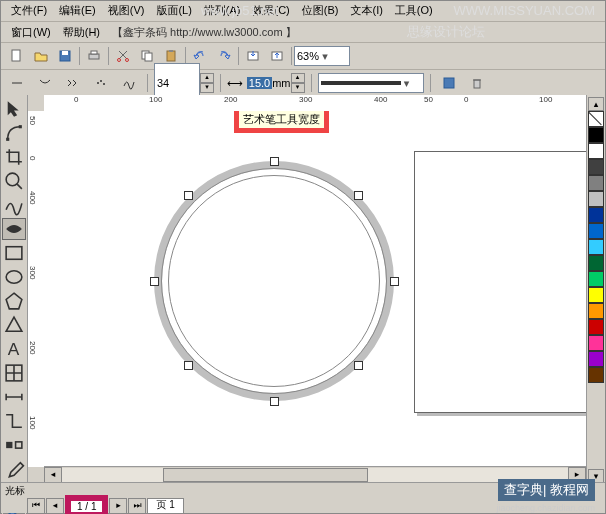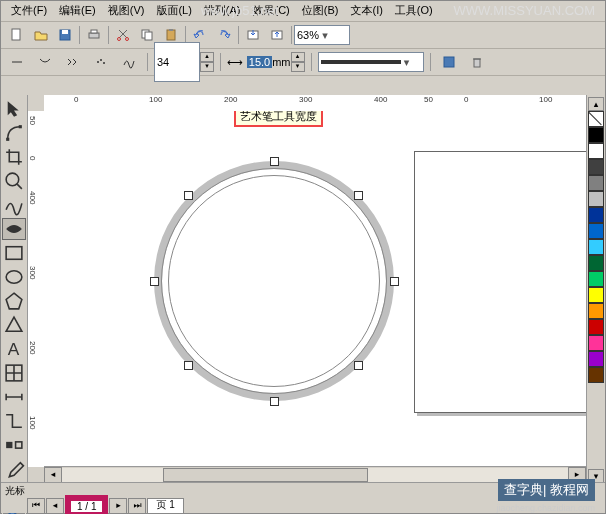--- a/index.html
+++ b/index.html
@@ -27,21 +27,21 @@
 .ruler-h{position:absolute;top:0;left:16px;right:0;height:16px;background:#fff;border-bottom:1px solid #666;font-size:8px;overflow:hidden}
 .ruler-v{position:absolute;top:16px;left:0;width:16px;bottom:16px;background:#fff;border-right:1px solid #666;font-size:8px;overflow:hidden}
 .ruler-corner{position:absolute;top:0;left:0;width:16px;height:16px;background:#d4d0c8;border-right:1px solid #666;border-bottom:1px solid #666}
 .viewport{position:absolute;top:16px;left:16px;right:0;bottom:16px;background:#fff;overflow:hidden}
 .page{position:absolute;top:40px;left:370px;width:180px;height:260px;background:#fff;border:1px solid #666;box-shadow:3px 3px 0 #bbb}
 .circle-obj{position:absolute;top:50px;left:110px;width:240px;height:240px}
 .ring{width:240px;height:240px;border-radius:50%;border:8px solid #bfbfbf;box-sizing:border-box;position:relative}
 .ring::before{content:"";position:absolute;inset:-1px;border:1px solid #888;border-radius:50%}
 .ring::after{content:"";position:absolute;inset:6px;border:1px solid #888;border-radius:50%}
 .handle{position:absolute;width:7px;height:7px;background:#fff;border:1px solid #333}
-.tooltip-label{position:absolute;top:-5px;left:190px;background:#ffffe1;border:2px solid #ef4444;padding:1px 4px;font-size:11px;white-space:nowrap;z-index:10}
+.tooltip-label{position:absolute;top:-5px;left:190px;background:#ffffe1;border:5px solid #ef4444;padding:1px 4px;font-size:11px;white-space:nowrap;z-index:10}
 .scroll-h{position:absolute;bottom:0;left:16px;right:0;height:16px;background:#d4d0c8;display:flex;align-items:center;border-top:1px solid #999}
 .sbtn{width:16px;height:14px;border:1px solid #888;background:#d4d0c8;font-size:9px;text-align:center;line-height:12px}
 .palette{width:18px;background:#d4d0c8;border-left:1px solid #999;display:flex;flex-direction:column;align-items:center;padding-top:2px}
 .swatch{width:14px;height:14px;border:1px solid #333;margin:0 0 0 0}
 .no-fill{width:14px;height:14px;border:1px solid #333;background:#fff;position:relative}
 .no-fill::after{content:"";position:absolute;width:18px;height:1px;background:#333;top:6px;left:-3px;transform:rotate(45deg)}
 .statusbar{position:absolute;bottom:14px;left:0;right:0;height:16px;background:#d4d0c8;border-top:1px solid #999;display:flex;align-items:center;padding:0 4px;font-size:10px}
 .page-nav{display:flex;align-items:center;gap:1px}
 .page-tab{height:14px;padding:0 8px;background:#fff;border:1px solid #888;font-size:10px;line-height:12px}
 .tick{position:absolute;font-size:8px;color:#333}
@@ -60,20 +60,26 @@
     <span class="menu-item">版面(L)</span>
     <span class="menu-item">排列(A)</span>
     <span class="menu-item">效果(C)</span>
     <span class="menu-item">位图(B)</span>
     <span class="menu-item">文本(I)</span>
     <span class="menu-item">工具(O)</span>
     <span class="watermark" style="top:2px;left:200px">www.jb51.net</span>
     <span class="watermark" style="top:2px;right:10px">WWW.MISSYUAN.COM</span>
   </div>
 
+  <div class="menubar2">
+    <span class="menu-item">窗口(W)</span>
+    <span class="menu-item">帮助(H)</span>
+    <span class="menu-item" style="color:#333">【鑫宇条码 http://www.lw3000.com 】</span>
+    <span class="watermark" style="top:22px;right:120px">思缘设计论坛</span>
+  </div>
 
   <div class="toolbar">
     <div class="tbtn">
         <svg viewBox="0 0 14 14">
           <rect x="2" y="1" width="8" height="11" fill="#fff" stroke="#666"></rect>
         </svg>
       </div>
     <div class="tbtn">
         <svg viewBox="0 0 14 14">
           <path d="M1 4h5l1 2h6v6H1z" fill="#f5d76e" stroke="#8a6d3b"></path>

